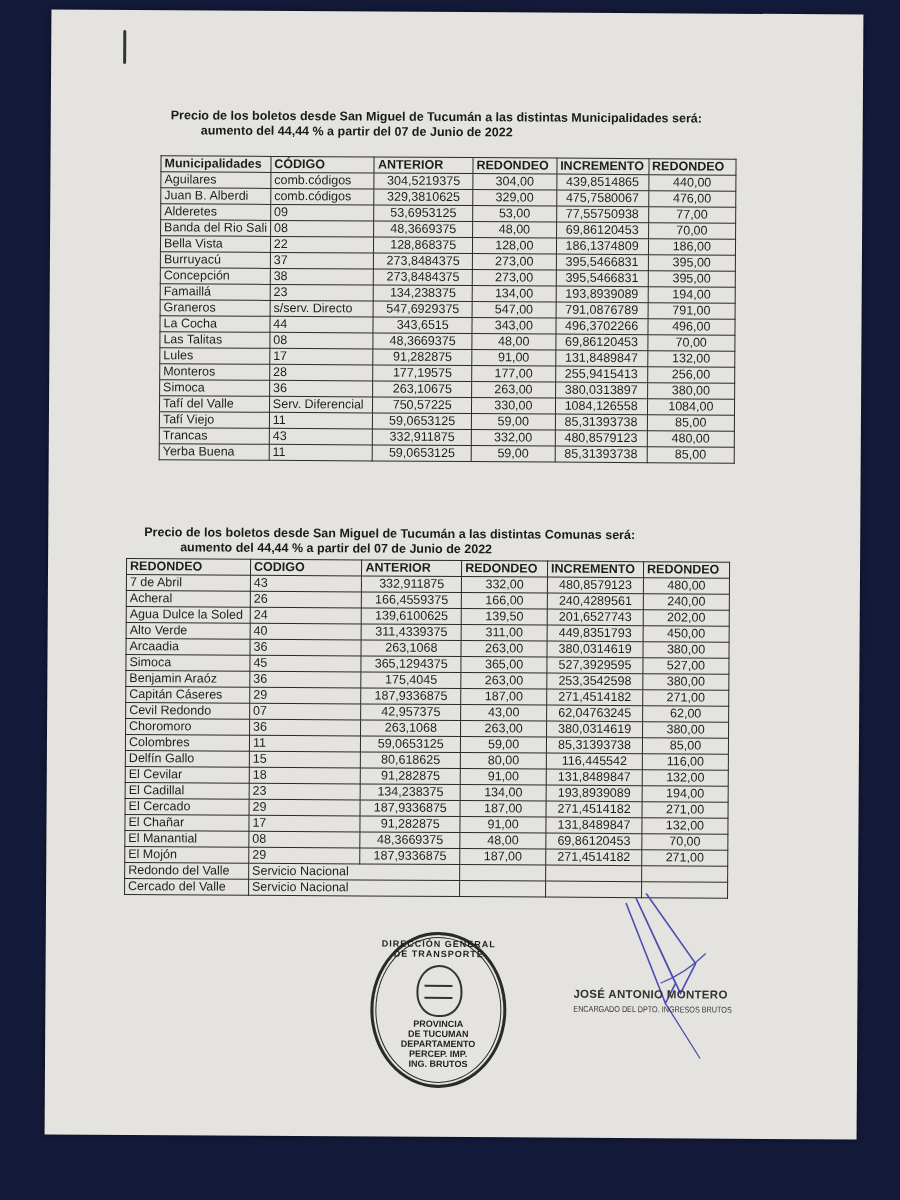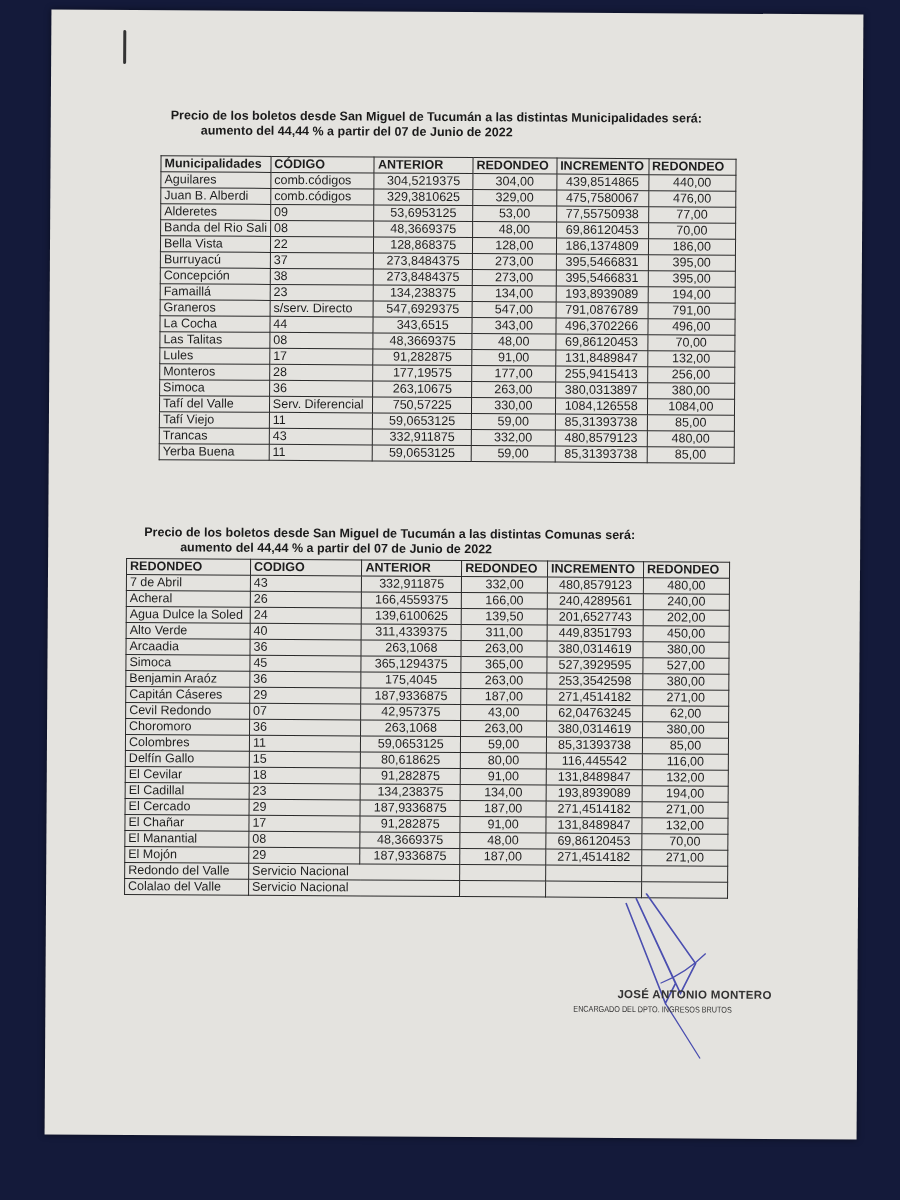--- a/index.html
+++ b/index.html
@@ -56,21 +56,20 @@
     content:""; position:absolute; left:6px; top:18px; width:28px; height:10px;
     border-top:2px solid #333; border-bottom:2px solid #333;
   }
   .stamp-text {
     position:absolute; left:0; top:84px; width:100%; text-align:center;
     font-size:9px; font-weight:bold; line-height:10px;
   }
   .sig-name {
     position:absolute; left:528px; top:975px; font-size:11.5px; font-weight:bold; color:#333;
     letter-spacing:0.3px;
-    margin-left:44px;
   }
   .sig-role {
     position:absolute; left:528px; top:991px; font-size:8.5px; color:#333;
     transform:scaleX(0.85); transform-origin:left;
   }
   .signature { position:absolute; left:560px; top:880px; width:120px; height:190px; }
 </style>
 </head>
 <body>
 
@@ -420,29 +419,40 @@
             <td class="cnum">271,00</td>
           </tr>
           <tr>
             <td class="name">Redondo del Valle</td>
             <td class="name" colspan="2">Servicio Nacional</td>
             <td></td>
             <td></td>
             <td></td>
           </tr>
           <tr>
-            <td class="name">Colalao del Valle</td>
+            <td class="name">Cercado del Valle</td>
             <td class="name" colspan="2">Servicio Nacional</td>
             <td></td>
             <td></td>
             <td></td>
           </tr>
         </tbody>
     </table>
 
+    <div class="stamp">
+      <div class="stamp-ring">DIRECCIÓN GENERAL DE TRANSPORTE</div>
+      <div class="stamp-emblem"></div>
+      <div class="stamp-text" id="stamp-lines">
+          <div>PROVINCIA</div>
+          <div>DE TUCUMAN</div>
+          <div>DEPARTAMENTO</div>
+          <div>PERCEP. IMP.</div>
+          <div>ING. BRUTOS</div>
+        </div>
+    </div>
 
     <svg class="signature" viewBox="0 0 120 190">
       <path d="M20 10 L60 110 L70 90 L30 5 L75 100 L90 70 L40 0" stroke="#4b4fb0" stroke-width="1.6" fill="none"></path>
       <path d="M55 90 Q80 80 100 60 M60 110 L95 165" stroke="#4b4fb0" stroke-width="1.3" fill="none"></path>
     </svg>
 
     <div class="sig-name">JOSÉ ANTONIO MONTERO</div>
     <div class="sig-role">ENCARGADO DEL DPTO. INGRESOS BRUTOS</div>
   </div>
 </div>

